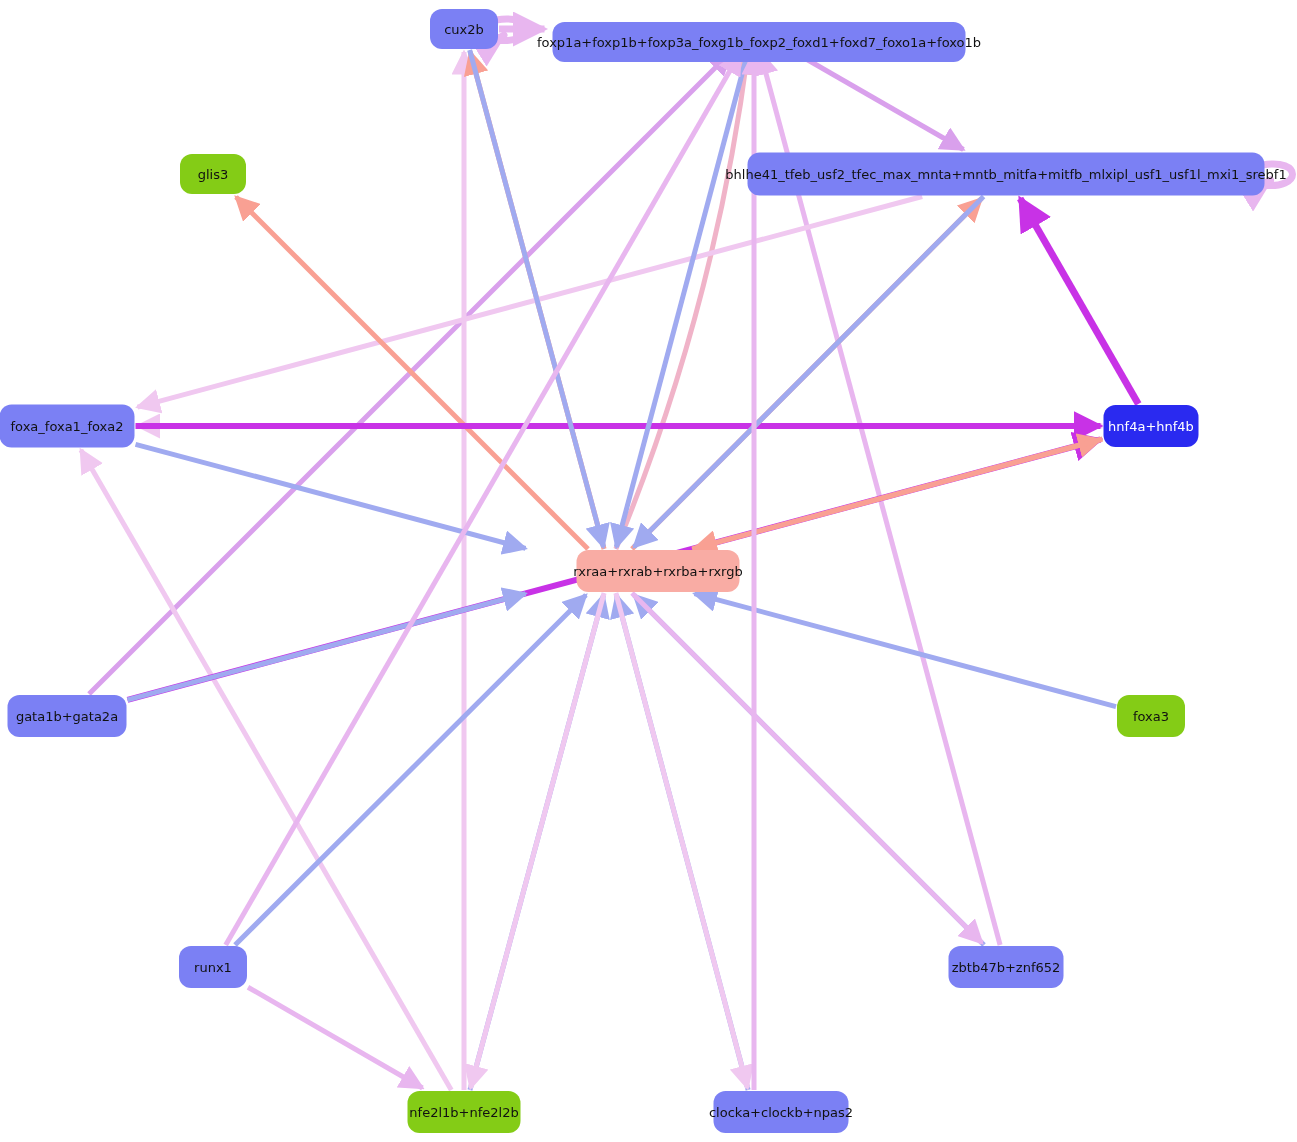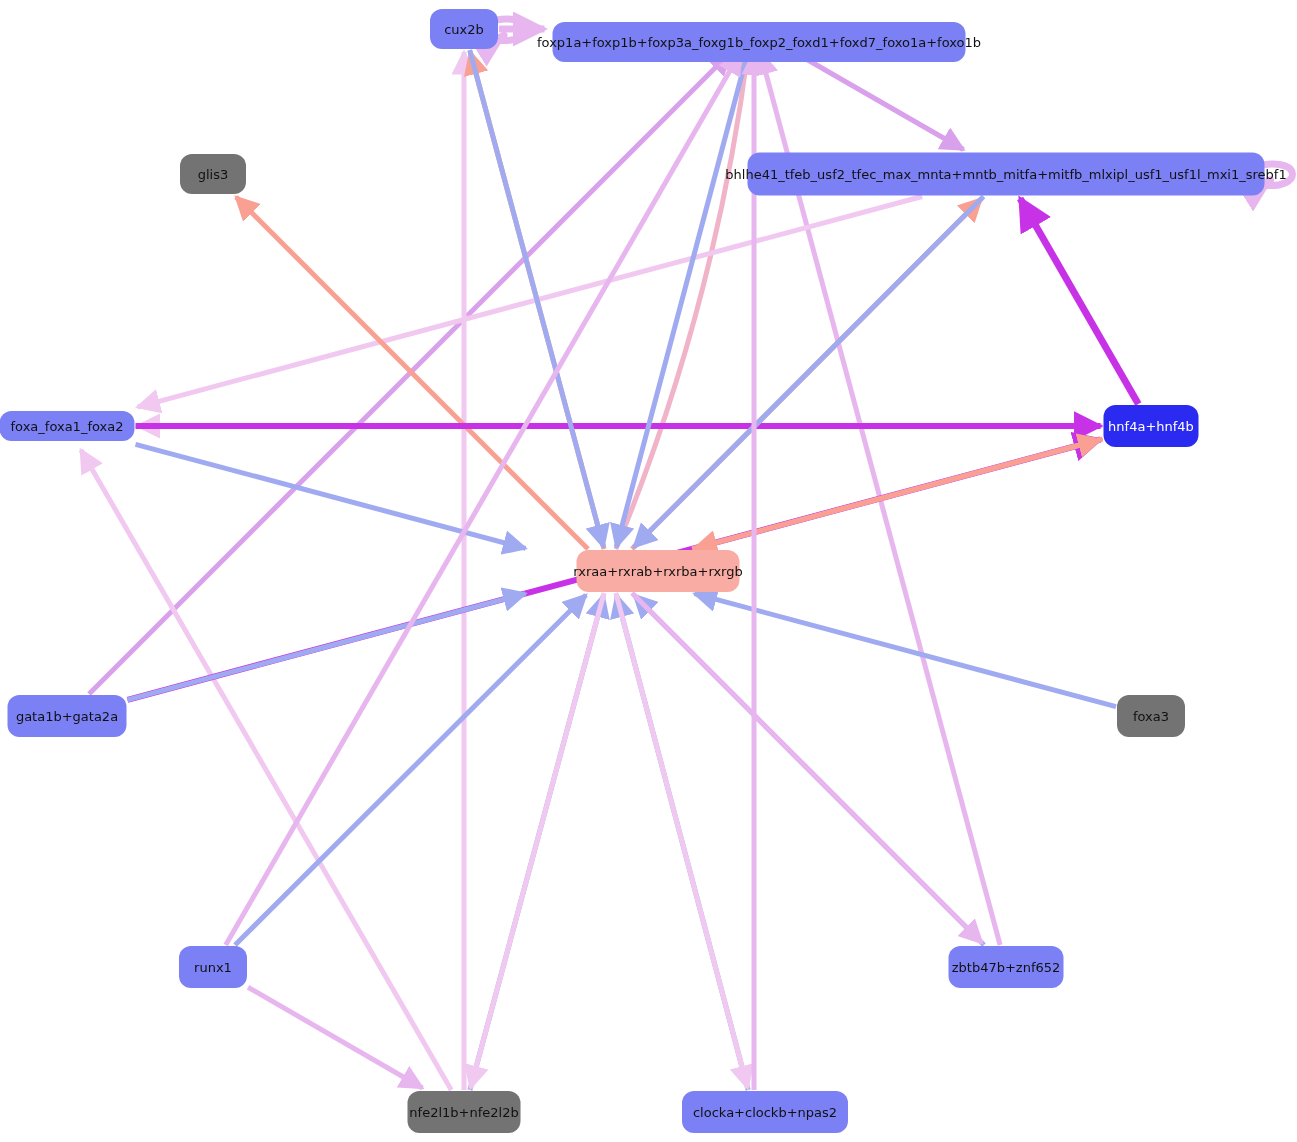--- a/index.html
+++ b/index.html
@@ -2,21 +2,21 @@
 <html><head>
 <meta charset="utf-8">
 <style>
   html,body{margin:0;padding:0;background:#ffffff;}
   body{width:1297px;height:1142px;font-family:"DejaVu Sans","Liberation Sans",sans-serif;}
   #graph{position:relative;width:1297px;height:1142px;overflow:hidden;background:#fff;}
   #edge-layer{position:absolute;left:0;top:0;width:1297px;height:1142px;}
   .node{position:absolute;box-sizing:border-box;display:flex;align-items:center;justify-content:center;
         border-radius:12px;white-space:nowrap;transform:translate(-50%,-50%);
         font-size:13px;line-height:1;color:#111111;}
-  .node.light{background:#737373;align-items:center;}
+  .node.light{background:#84cc16;align-items:center;}
   .node.mid{background:#7b80f4;}
   .node.deep{background:#2a2af0;color:#ffffff;align-items:center;}
   .node.salmon{background:#f9aca4;}
   .node-label{pointer-events:none;}
 </style>
 </head>
 <body>
 
 <div id="graph">
   <svg id="edge-layer" viewBox="0 0 1297 1142" xmlns="http://www.w3.org/2000/svg">
@@ -169,21 +169,21 @@
       </div>
       <div class="node mid" style="left: 759px; top: 29px; width: 413px; height: 40px; margin-top: 13px;">
         <span class="node-label">foxp1a+foxp1b+foxp3a_foxg1b_foxp2_foxd1+foxd7_foxo1a+foxo1b</span>
       </div>
       <div class="node light" style="left: 213px; top: 174px; width: 66px; height: 40px;">
         <span class="node-label">glis3</span>
       </div>
       <div class="node mid" style="left: 1006px; top: 174px; width: 517px; height: 43px;">
         <span class="node-label">bhlhe41_tfeb_usf2_tfec_max_mnta+mntb_mitfa+mitfb_mlxipl_usf1_usf1l_mxi1_srebf1</span>
       </div>
-      <div class="node mid" style="left: 67px; top: 426px; width: 135px; height: 30px;">
+      <div class="node mid" style="left: 67px; top: 426px; width: 135px; height: 43px;">
         <span class="node-label">foxa_foxa1_foxa2</span>
       </div>
       <div class="node deep" style="left: 1151px; top: 426px; width: 95px; height: 42px;">
         <span class="node-label">hnf4a+hnf4b</span>
       </div>
       <div class="node salmon" style="left: 610px; top: 571px; width: 163px; height: 42px; margin-left: 48px;">
         <span class="node-label">rxraa+rxrab+rxrba+rxrgb</span>
       </div>
       <div class="node mid" style="left: 67px; top: 716px; width: 119px; height: 42px;">
         <span class="node-label">gata1b+gata2a</span>
@@ -193,17 +193,17 @@
       </div>
       <div class="node mid" style="left: 213px; top: 967px; width: 68px; height: 42px;">
         <span class="node-label">runx1</span>
       </div>
       <div class="node mid" style="left: 1006px; top: 967px; width: 115px; height: 42px;">
         <span class="node-label">zbtb47b+znf652</span>
       </div>
       <div class="node light" style="left: 464px; top: 1112px; width: 113px; height: 42px;">
         <span class="node-label">nfe2l1b+nfe2l2b</span>
       </div>
-      <div class="node mid" style="left: 765px; top: 1112px; width: 166px; height: 42px;">
+      <div class="node mid" style="left: 781px; top: 1112px; width: 135px; height: 42px;">
         <span class="node-label">clocka+clockb+npas2</span>
       </div>
     </div>
 </div>
 
 </body></html>

